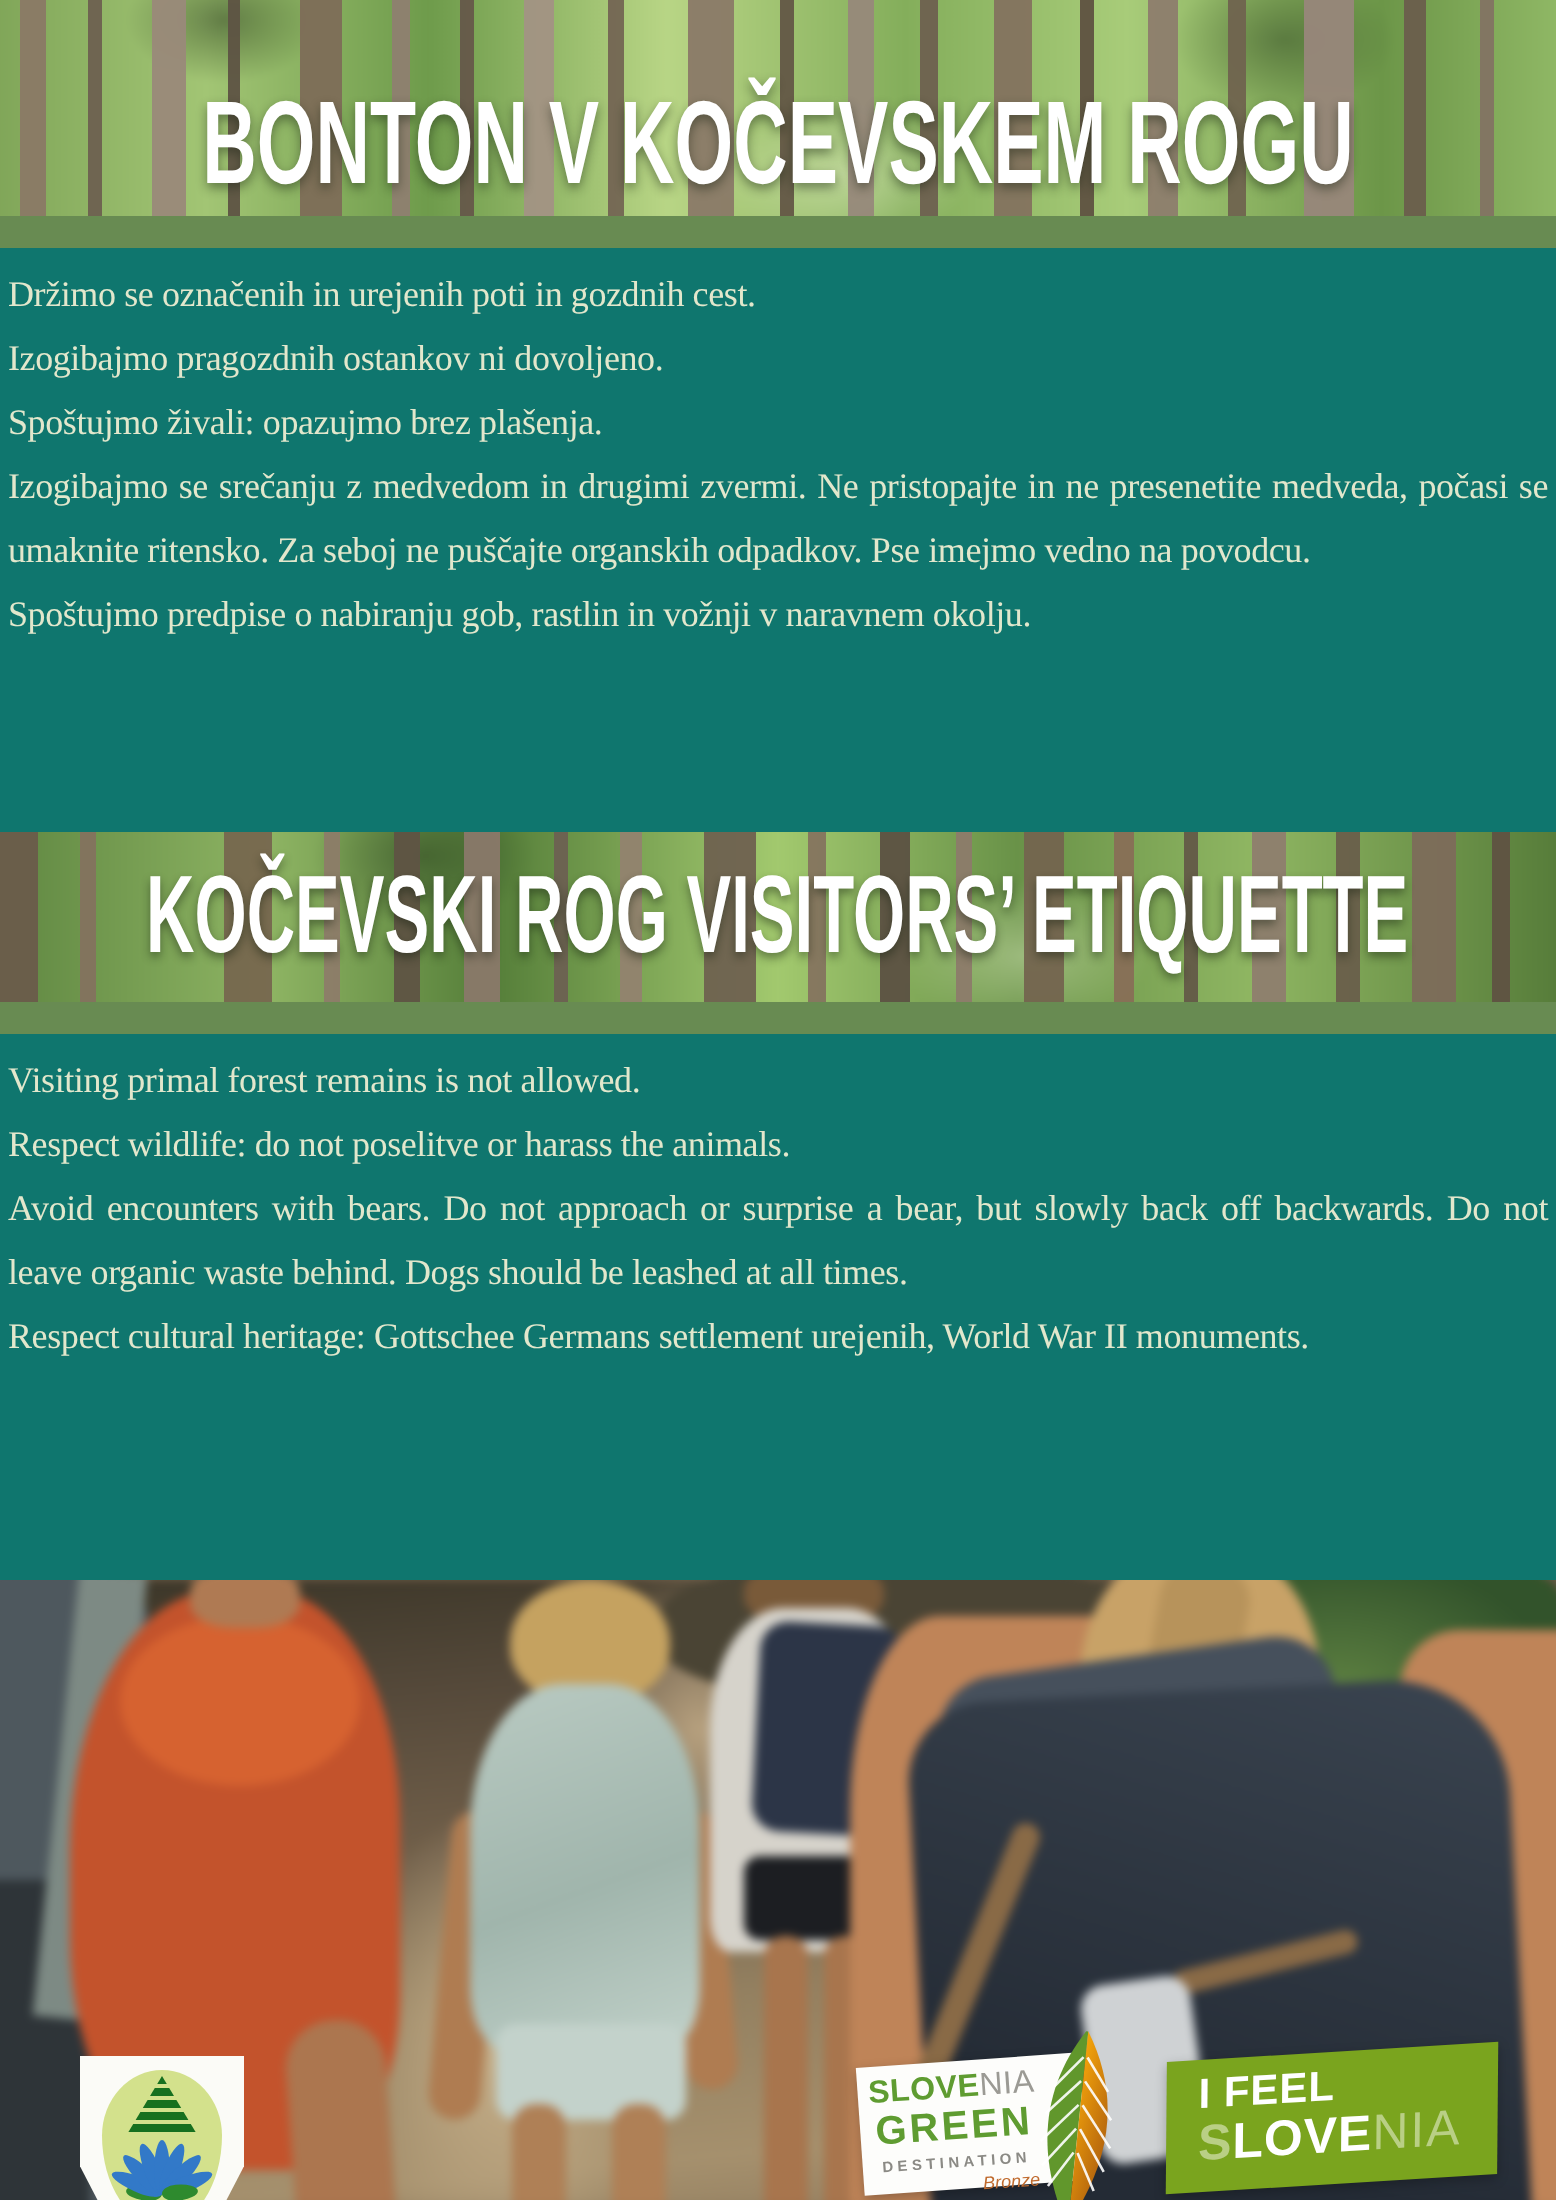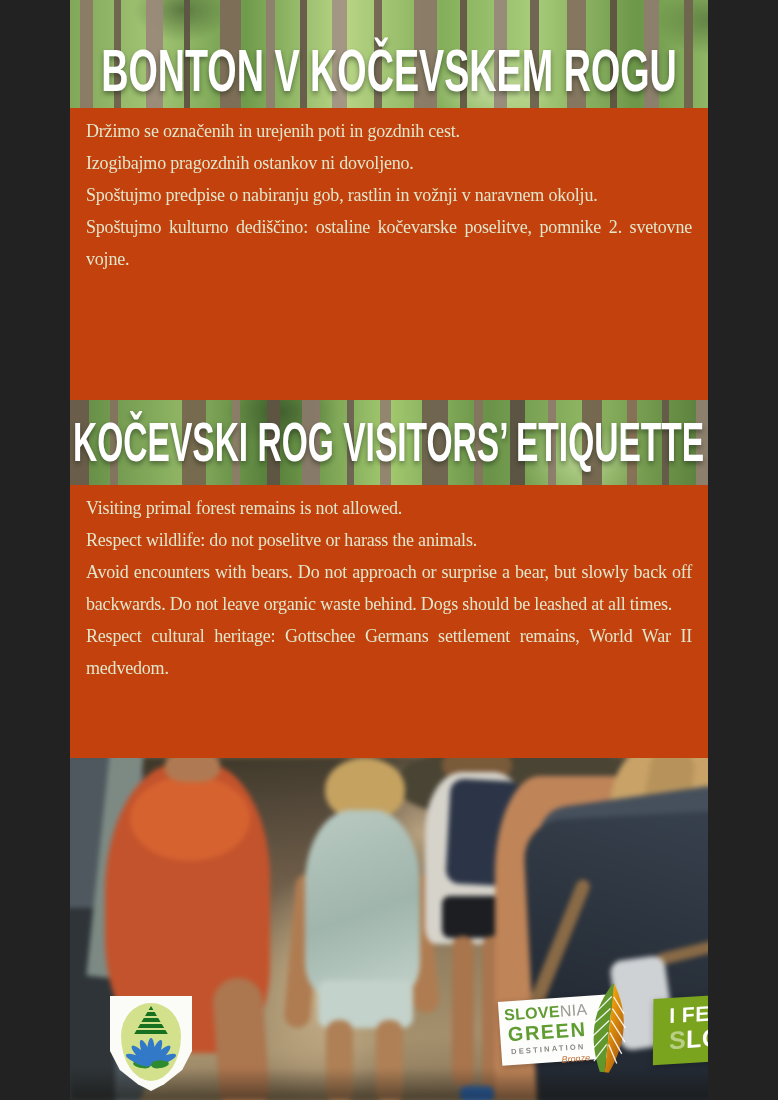--- a/index.html
+++ b/index.html
@@ -1,16 +1,16 @@
 <!DOCTYPE html>
 <html><head>
 <meta charset="utf-8">
 <style>
   html,body{margin:0;padding:0;background:#222;}
-  .poster{position:relative;width:638px;height:1100px;margin:0 auto;overflow:hidden;
+  .poster{position:relative;width:778px;height:1100px;margin:0 auto;overflow:hidden;
           font-family:"Liberation Serif",serif;background:#688B52;}
 
   
   .band{position:relative;overflow:hidden;display:flex;justify-content:center;}
   .band1{height:108px;align-items:flex-end;}
   .band2{height:85px;align-items:center;}
   .band-bg{position:absolute;inset:-8px;filter:blur(1.4px) saturate(1.05);}
   .band1 .band-bg{
     background:
       radial-gradient(70px 45px at 120px 18px, rgba(48,68,34,.55), transparent 70%),
@@ -54,21 +54,21 @@
     background-position:8px -8px,48px -8px,120px -8px,170px -8px,205px -8px,240px -8px,285px -8px,318px -8px,
       360px -8px,412px -8px,448px -8px,486px -8px,520px -8px,565px -8px,600px -8px,634px -8px,676px -8px,
       714px -8px,754px -8px;
   }
   .poster-title{position:relative;z-index:2;font-family:"Liberation Sans",sans-serif;font-weight:800;
     color:#fff;white-space:nowrap;text-shadow:0 2px 5px rgba(20,30,15,.45);display:inline-block;}
   .title1{font-size:46px;transform:scaleX(.82) scaleY(1.28);margin-bottom:10px;}
   .title2{font-size:43px;transform:scaleX(.78) scaleY(1.28);}
 
   
-  .rules{background:#c2410c;color:#E2E7CC;padding:7px 16px 0;overflow:hidden;}
+  .rules{background:#0f766e;color:#E2E7CC;padding:7px 4px 0;overflow:hidden;margin-top:16px;}
   .rules-sl{height:285px;}
   .rules-en{height:266px;}
   .rules p{margin:0;font-size:18px;line-height:32px;text-align:justify;letter-spacing:-.2px;}
 
   
   .photo{position:relative;height:342px;overflow:hidden;background:#6e5d48;}
   .scene{position:absolute;inset:0;filter:blur(2.5px) saturate(.98);}
   .scene div{position:absolute;}
   .ground{inset:0;background:linear-gradient(175deg,#3a3527 0%,#55493a 18%,#6e5d48 36%,#93805f 58%,#a5906c 78%,#7d6a50 100%);}
   .ground-light1{left:170px;top:110px;width:170px;height:240px;background:radial-gradient(closest-side,#c9b28b,transparent);}
@@ -150,35 +150,36 @@
 
   <div class="band band1">
     <div class="band-bg"></div>
     <div class="trunks"></div>
     <span class="poster-title title1">BONTON V KOČEVSKEM ROGU</span>
   </div>
 
   <div class="rules rules-sl">
     <p>Držimo se označenih in urejenih poti in gozdnih cest.</p>
     <p>Izogibajmo pragozdnih ostankov ni dovoljeno.</p>
+    <p>Spoštujmo živali: opazujmo brez plašenja.</p>
+    <p>Izogibajmo se srečanju z medvedom in drugimi zvermi. Ne pristopajte in ne presenetite medveda, počasi se umaknite ritensko. Za seboj ne puščajte organskih odpadkov. Pse imejmo vedno na povodcu.</p>
     <p>Spoštujmo predpise o nabiranju gob, rastlin in vožnji v naravnem okolju.</p>
-    <p>Spoštujmo kulturno dediščino: ostaline kočevarske poselitve, pomnike 2. svetovne vojne.</p>
   </div>
 
   <div class="band band2">
     <div class="band-bg"></div>
     <div class="trunks"></div>
     <span class="poster-title title2">KOČEVSKI ROG VISITORS’ ETIQUETTE</span>
   </div>
 
   <div class="rules rules-en">
     <p>Visiting primal forest remains is not allowed.</p>
     <p>Respect wildlife: do not poselitve or harass the animals.</p>
     <p>Avoid encounters with bears. Do not approach or surprise a bear, but slowly back off backwards. Do not leave organic waste behind. Dogs should be leashed at all times.</p>
-    <p>Respect cultural heritage: Gottschee Germans settlement remains, World War II medvedom.</p>
+    <p>Respect cultural heritage: Gottschee Germans settlement urejenih, World War II monuments.</p>
   </div>
 
   <div class="photo">
     <div class="scene">
       <div class="ground"></div>
       <div class="ground-light1"></div>
       <div class="ground-light2"></div>
       <div class="dark-top"></div>
       <div class="foliage-tr"></div>
       <div class="foliage-r"></div>

